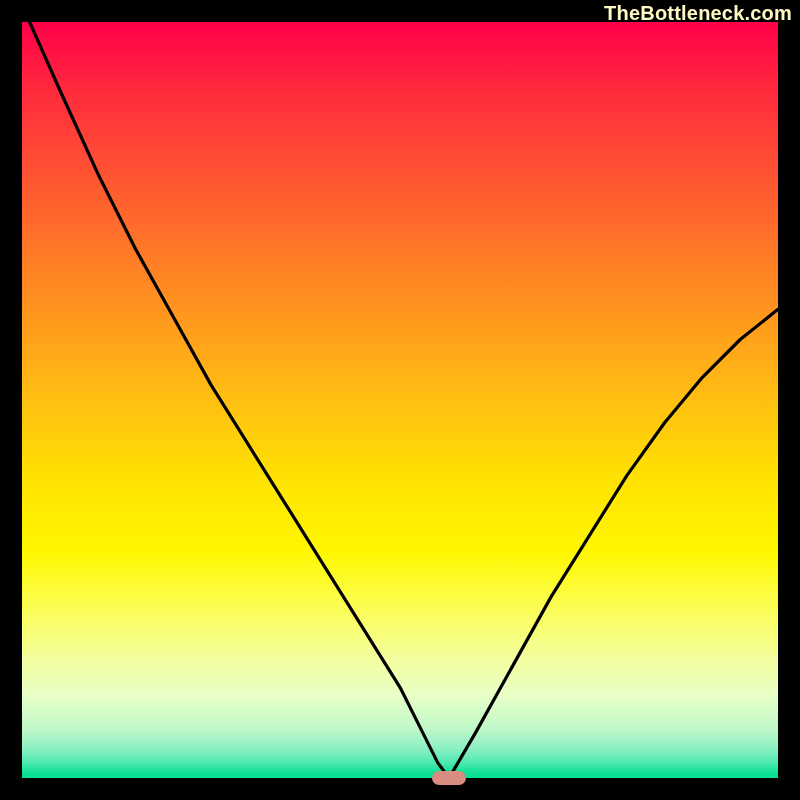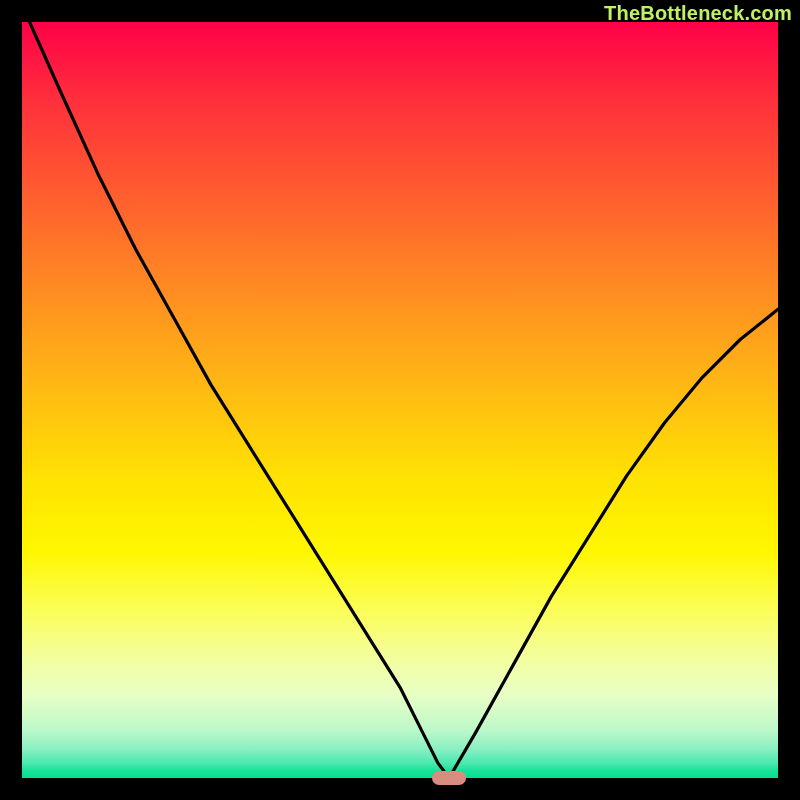--- a/index.html
+++ b/index.html
@@ -25,21 +25,21 @@
         #4de8b0 98%,
         #1ae29a 99%,
         #00df8f 100%
       );
     }
     svg.curve { position: absolute; left: 0; top: 0; width: 100%; height: 100%; }
     .watermark {
       position: absolute;
       top: 2px; right: 8px;
       font: 600 20px Arial, Helvetica, sans-serif;
-      color: #bef264;
+      color: #fef9c3;
       letter-spacing: 0.2px;
       text-align: center;
     }
     .marker {
       position: absolute;
       width: 34px; height: 14px;
       background: #d98c80;
       border-radius: 7px;
       transform: translate(-50%, -50%);
     }

